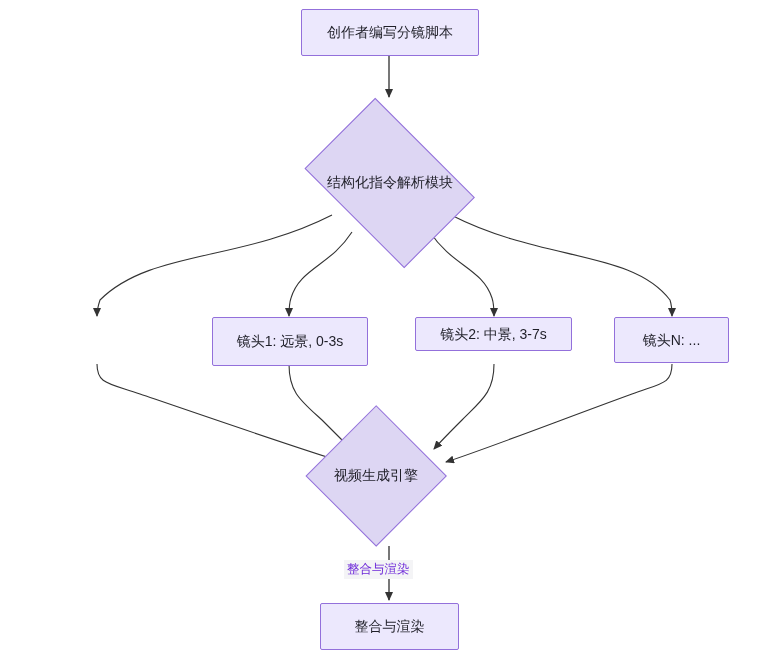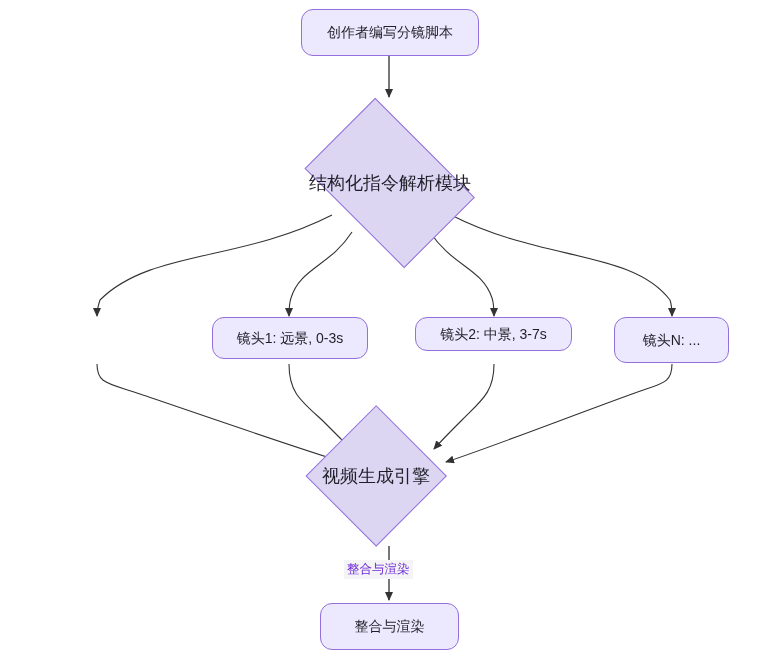--- a/index.html
+++ b/index.html
@@ -35,21 +35,21 @@
     justify-content: center;
     text-align: center;
     color: #1f1f28;
     font-size: 14px;
     line-height: 1.2;
     white-space: nowrap;
   }
   .node-rect {
     background: #ECE8FD;
     border: 1px solid #9370DB;
-    border-radius: 12px;
+    border-radius: 2px;
   }
   .node-diamond-wrap {
     position: absolute;
     display: flex;
     align-items: center;
     justify-content: center;
   }
   .diamond-shape {
     position: absolute;
     left: 0;
@@ -64,21 +64,21 @@
     left: 14.65%;
     top: 14.65%;
     background: #DDD6F3;
     border: 1px solid #9370DB;
     transform: rotate(45deg);
     box-sizing: border-box;
   }
   .diamond-label {
     position: relative;
     z-index: 3;
-    font-size: 18px;
+    font-size: 14px;
     color: #1f1f28;
     white-space: nowrap;
     text-align: center;
   }
   .edge-label {
     position: absolute;
     font-size: 12.5px;
     color: #6d28d9;
     background: #F4F4F6;
     padding: 1px 3px;
@@ -124,21 +124,21 @@
   </div>
 
   <div class="node-diamond-wrap" style="left:290px; top:112px; width:200px; height:142px;">
     <div class="diamond-shape">
         <div></div>
       </div>
     <span class="diamond-label">结构化指令解析模块</span>
   </div>
 
 
-  <div class="node node-rect" style="left:212px; top:317px; width:156px; height:42px;">
+  <div class="node node-rect" style="left:212px; top:317px; width:156px; height:49px;">
     <span>镜头1: 远景, 0-3s</span>
   </div>
 
   <div class="node node-rect" style="left:415px; top:317px; width:157px; height:34px;">
     <span>镜头2: 中景, 3-7s</span>
   </div>
 
   <div class="node node-rect" style="left:614px; top:317px; width:115px; height:46px;">
     <span>镜头N: ...</span>
   </div>

